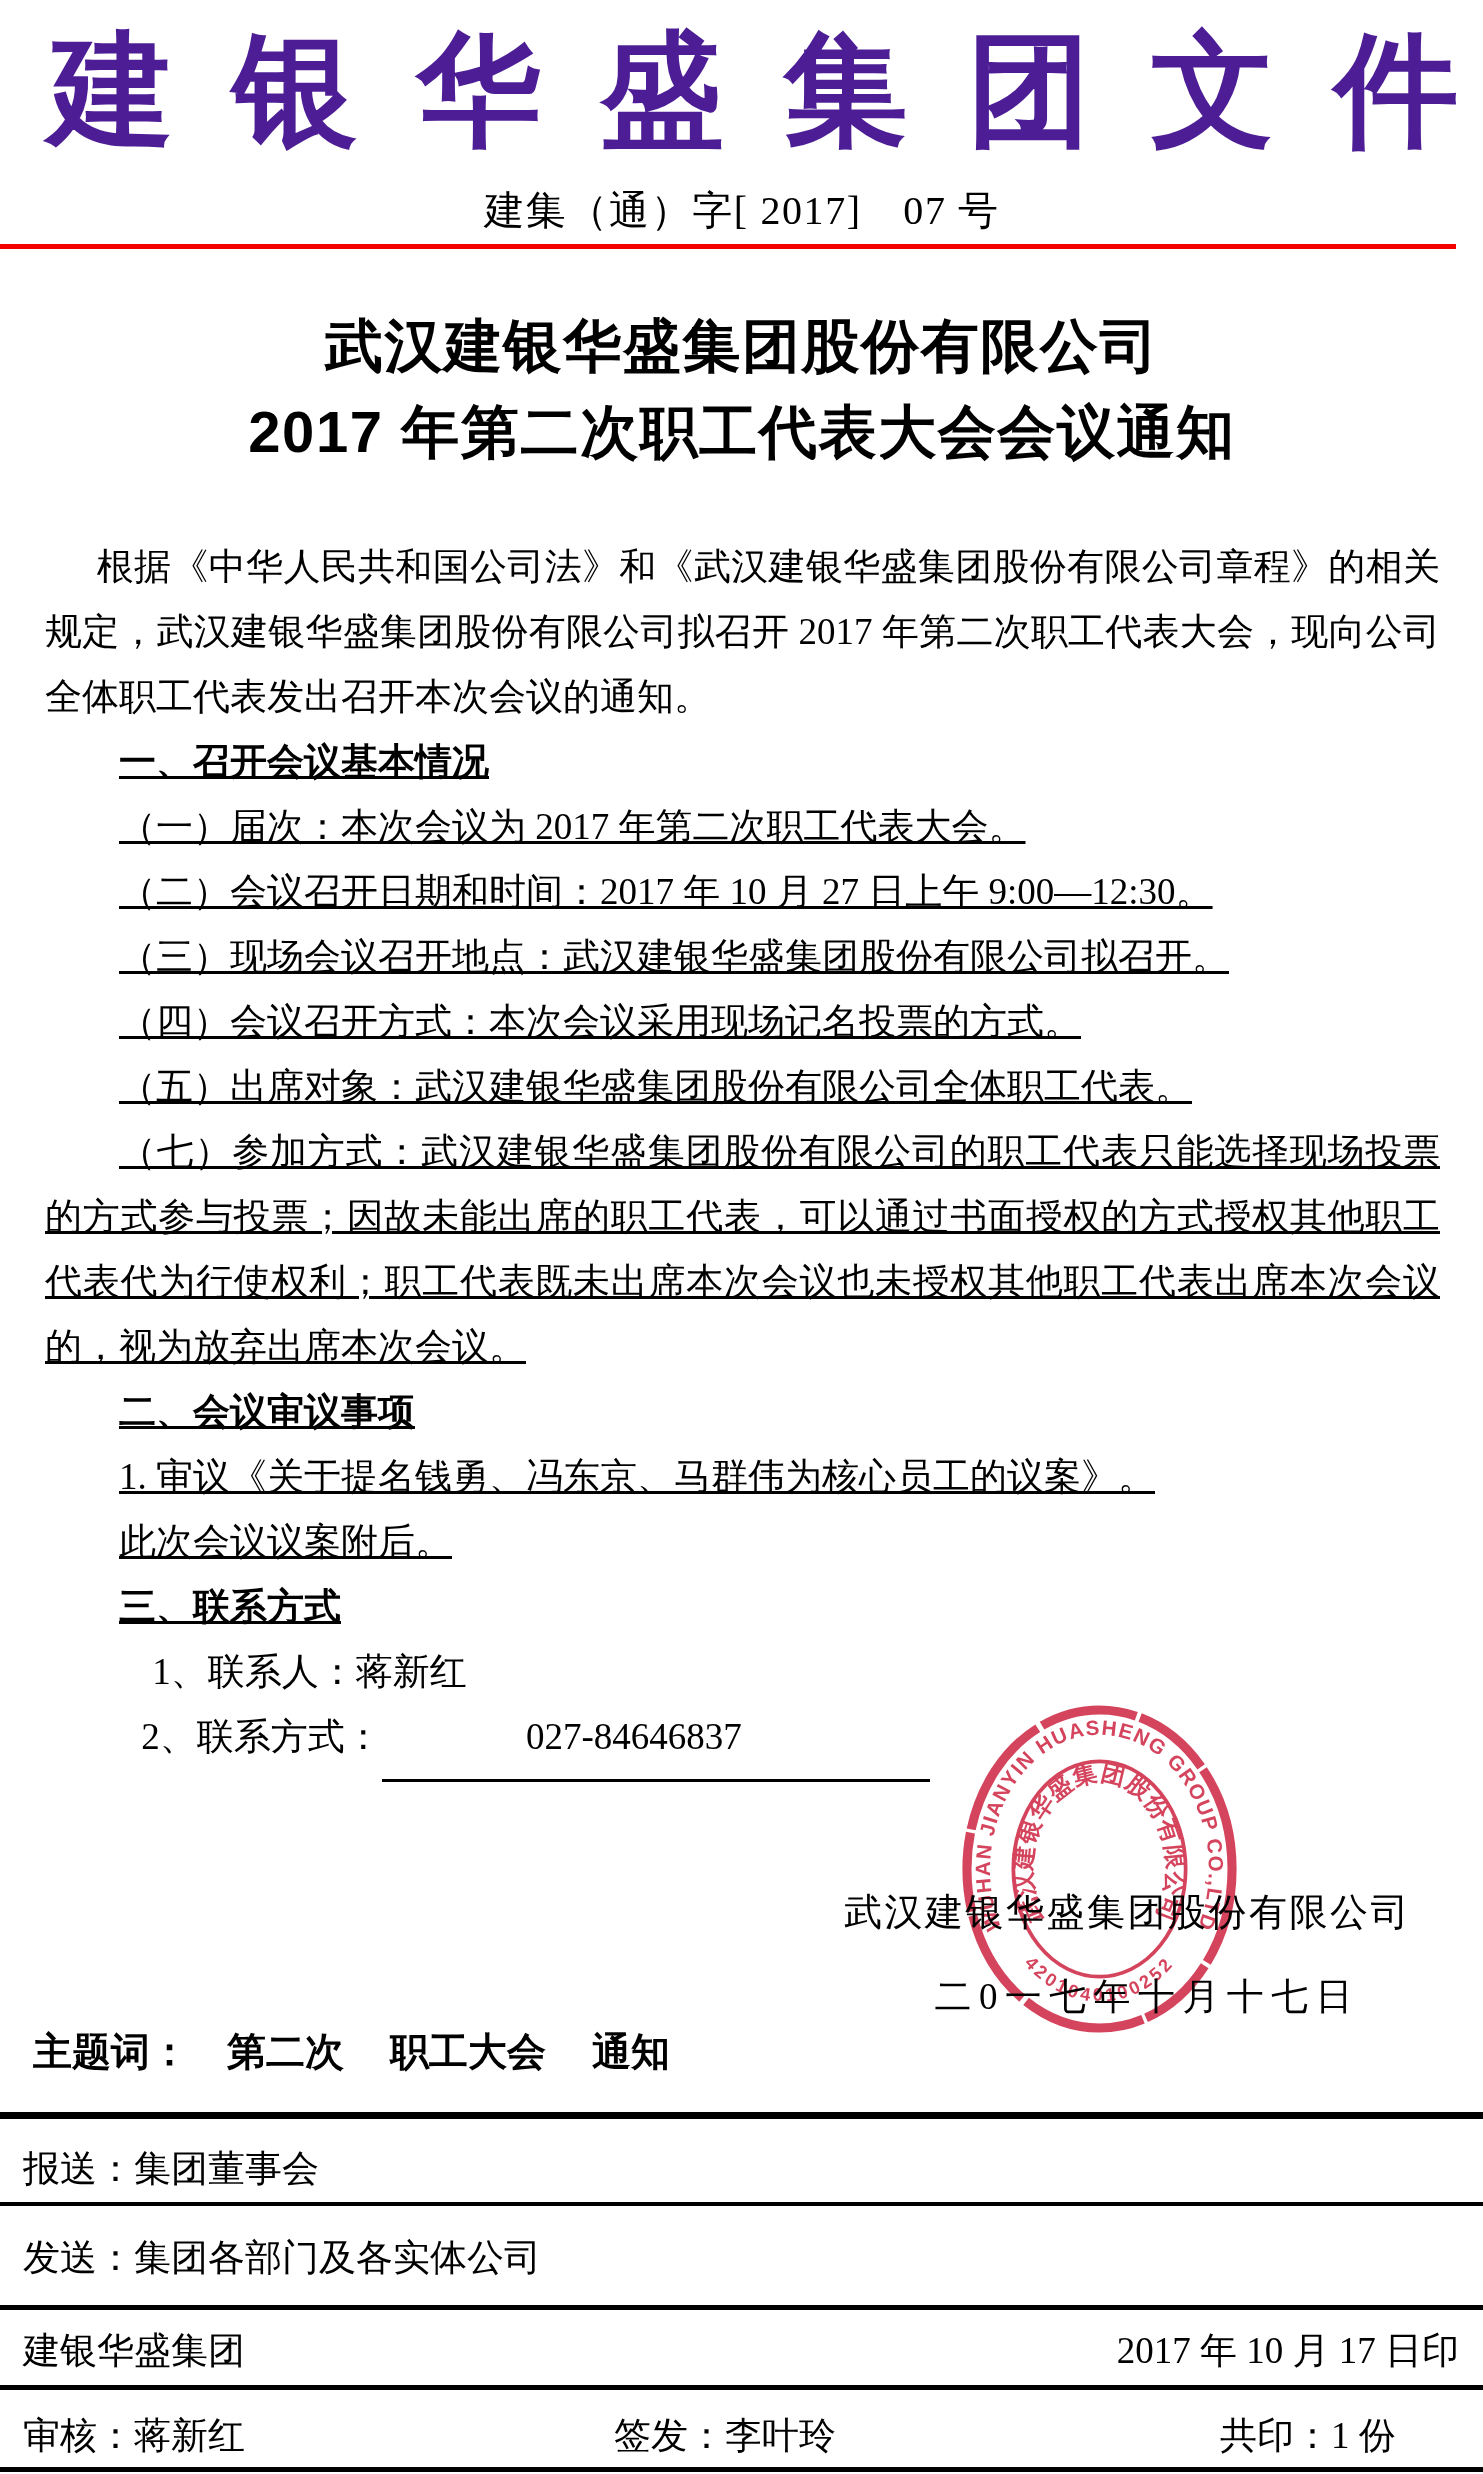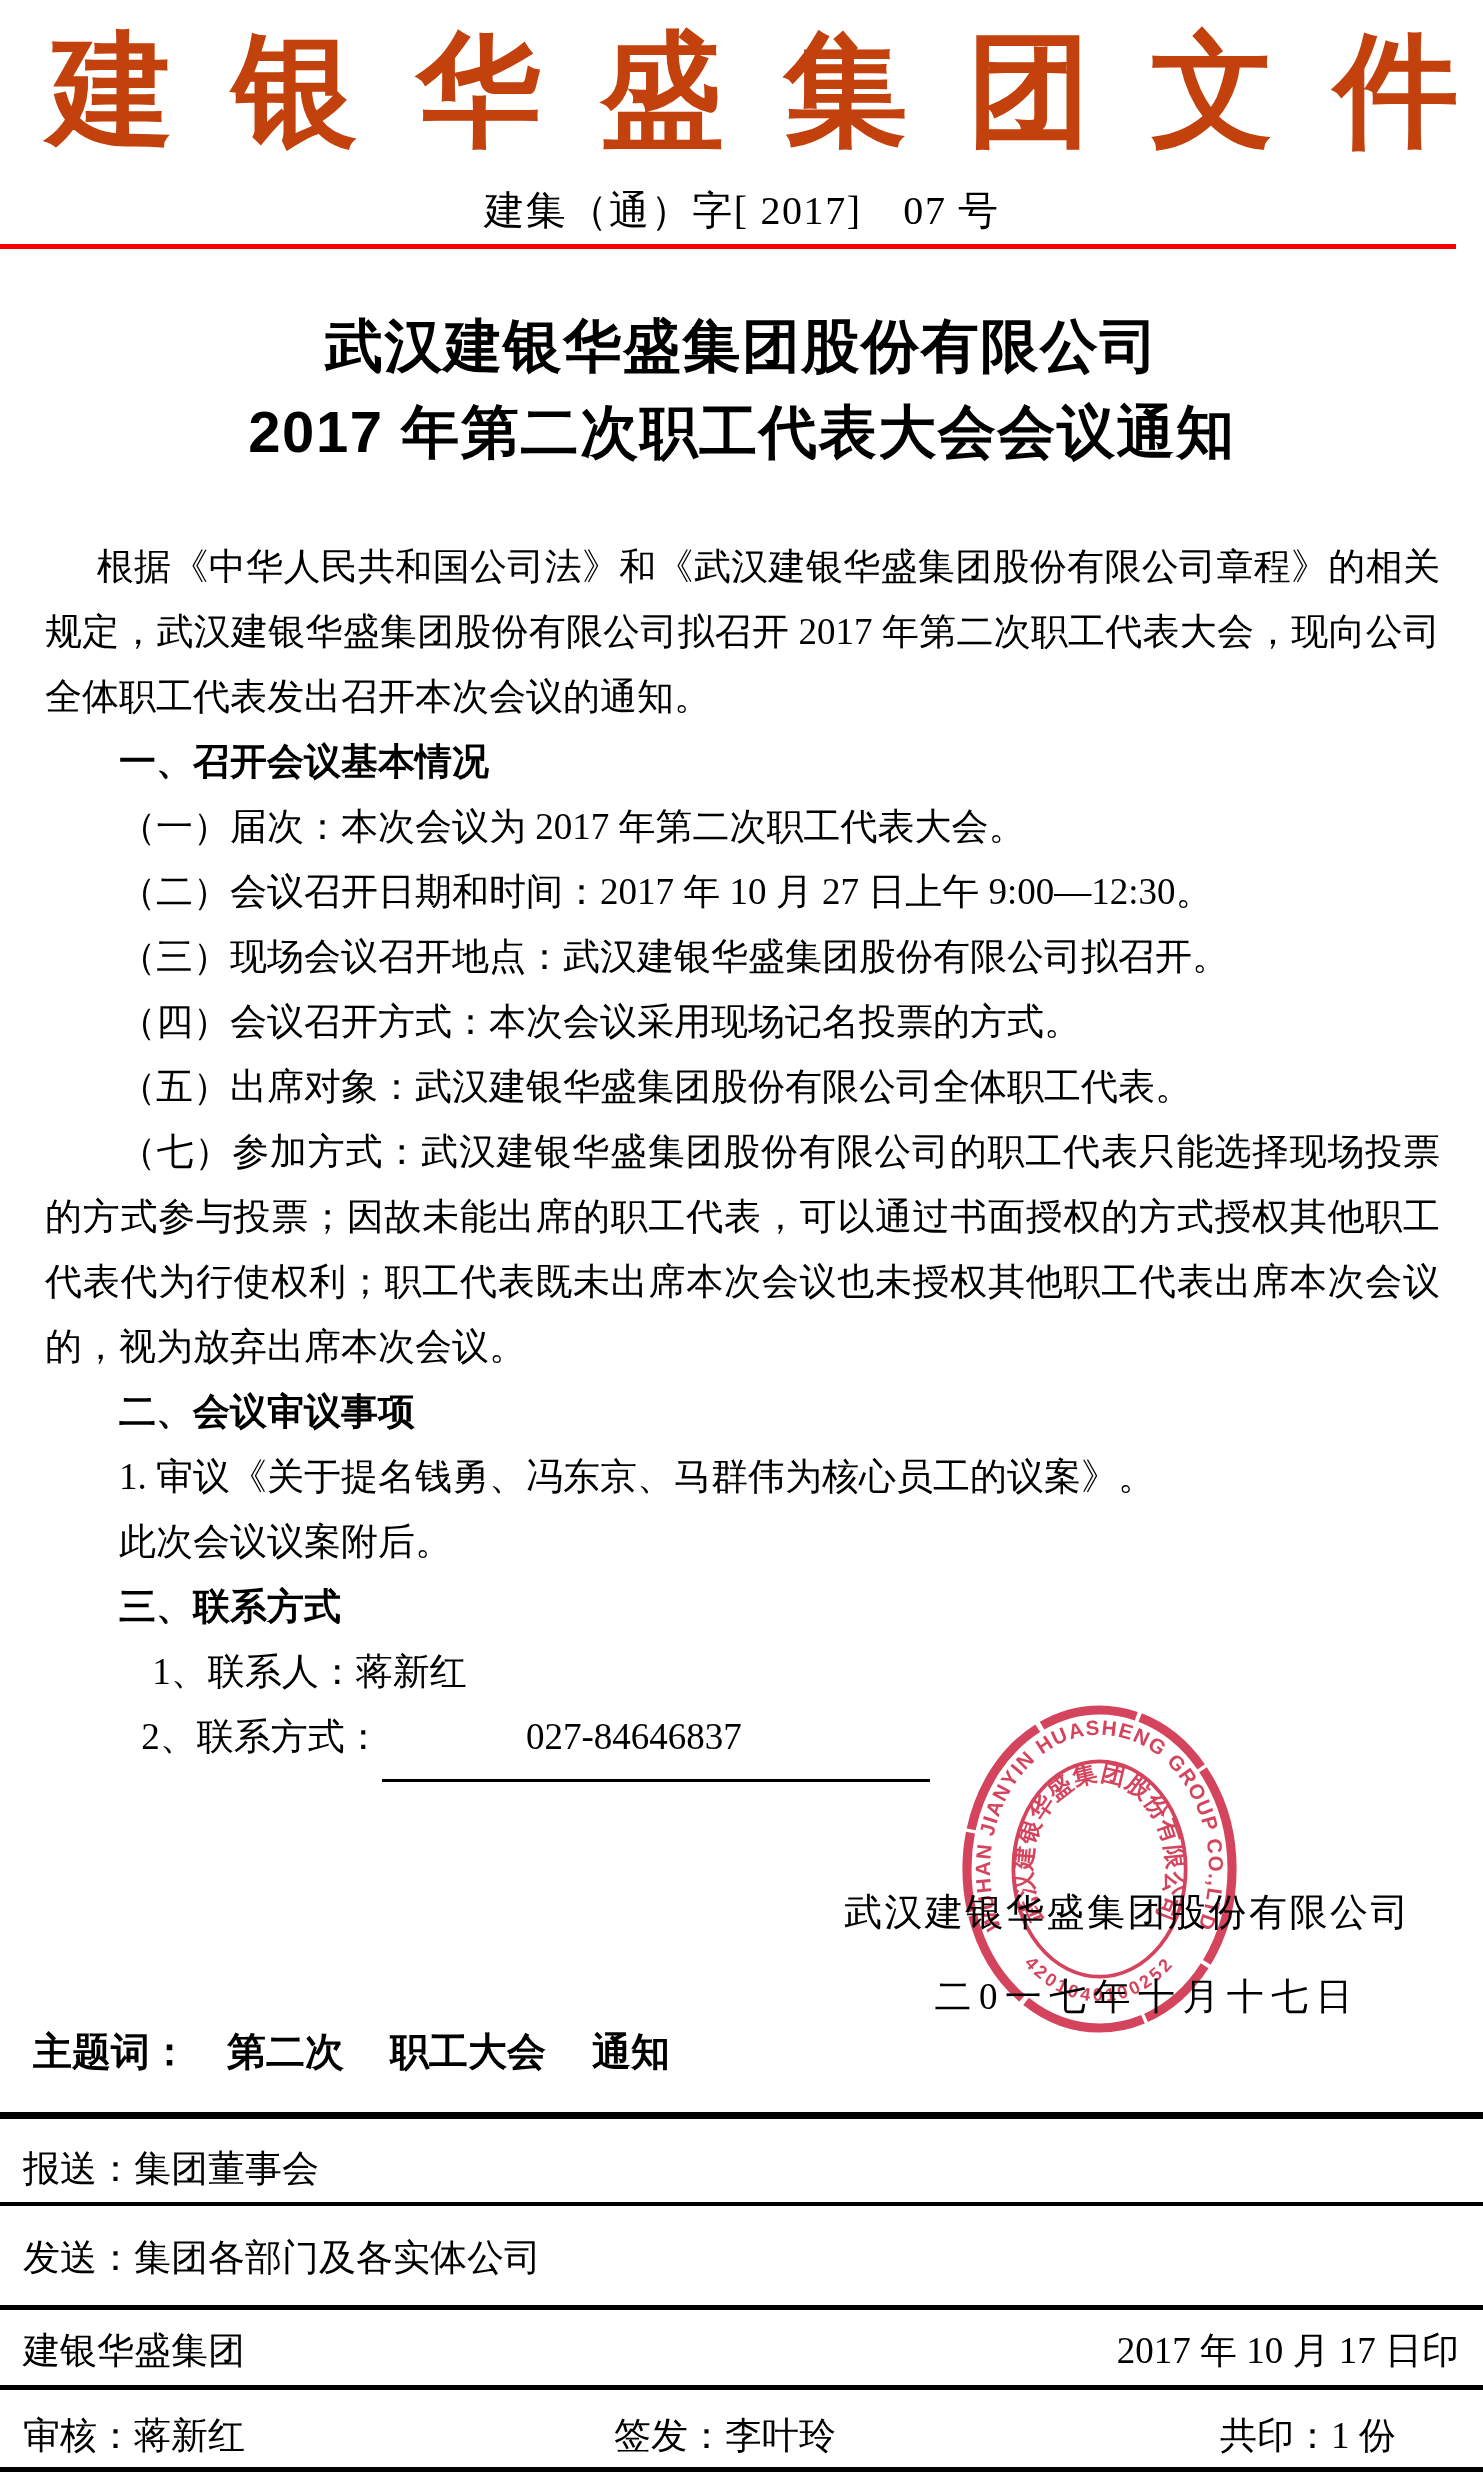--- a/index.html
+++ b/index.html
@@ -13,21 +13,21 @@
   }
   .hei{font-family:"Liberation Sans","DejaVu Sans",sans-serif;font-weight:bold;}
 
   
   .org-title{
     margin-top:15px;
     font-family:"Liberation Sans","DejaVu Sans",sans-serif;
     font-weight:bold;
     font-size:124px;
     line-height:1.22;
-    color:#c2410c;
+    color:#4c1d95;
     text-align:center;
     letter-spacing:0.48em;
     text-indent:0.4em;
     white-space:nowrap;
   }
   .doc-number{
     margin-top:21.4px;
     text-align:center;
     font-size:40px;
     line-height:46px;
@@ -53,21 +53,21 @@
 
   
   .body-text{
     margin:59px 44px 0 45px;
     font-size:37px;
     line-height:65px;
   }
   .body-text p{margin:0;padding:0;}
   .justify{text-align:justify;text-justify:inter-ideograph;}
   .indent-intro{text-indent:1.4em;}
-  .indent-2{text-indent:2em;}
+  .indent-2{text-indent:2em;text-decoration:underline;}
   .indent-c1{text-indent:2.9em;}
   .indent-c2{text-indent:2.6em;}
   .phone-underline{
     display:inline-block;
     border-bottom:3.3px solid #000;
     padding:0 188px 18px 48px;
     line-height:49px;
   }
 
   

